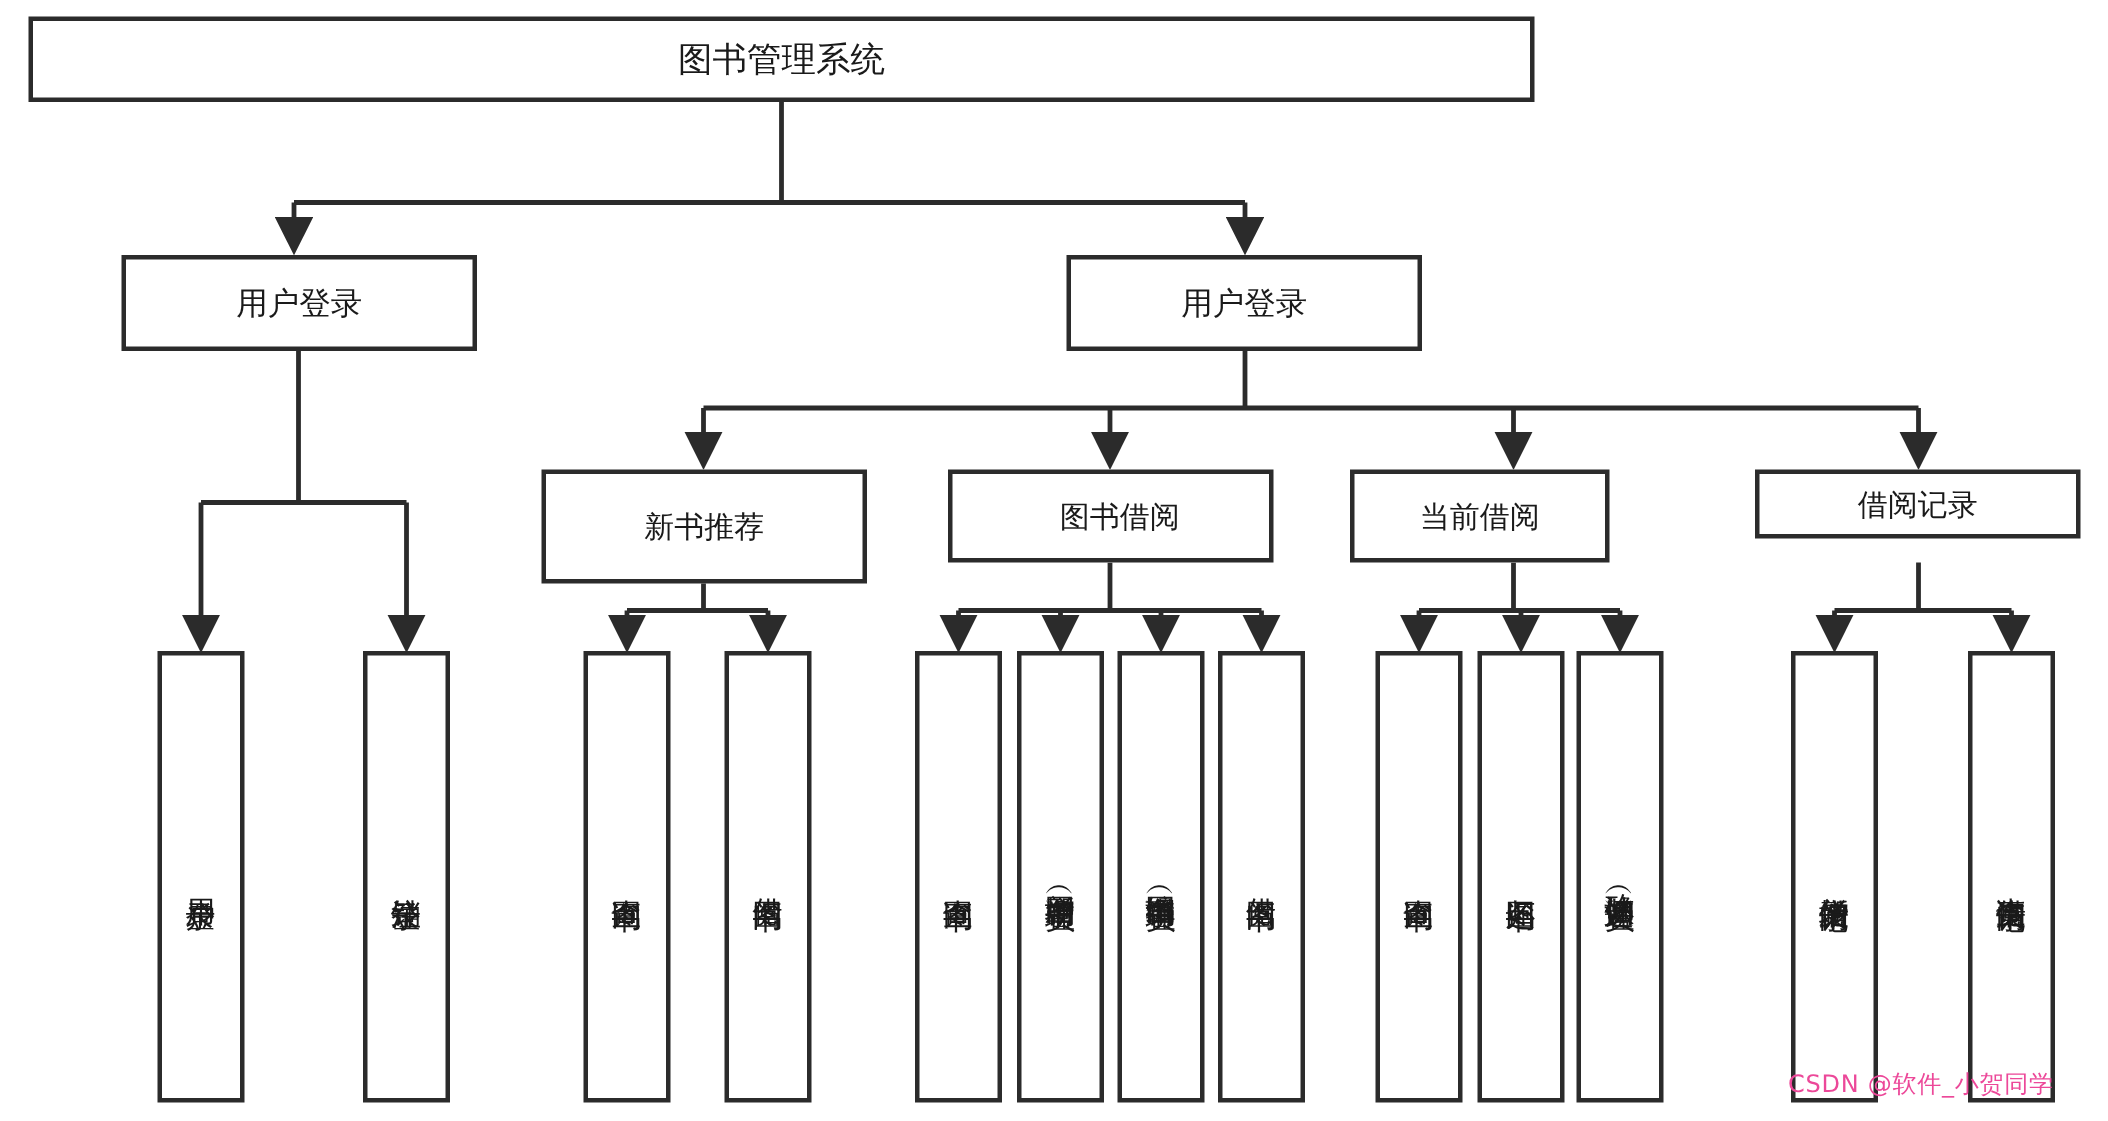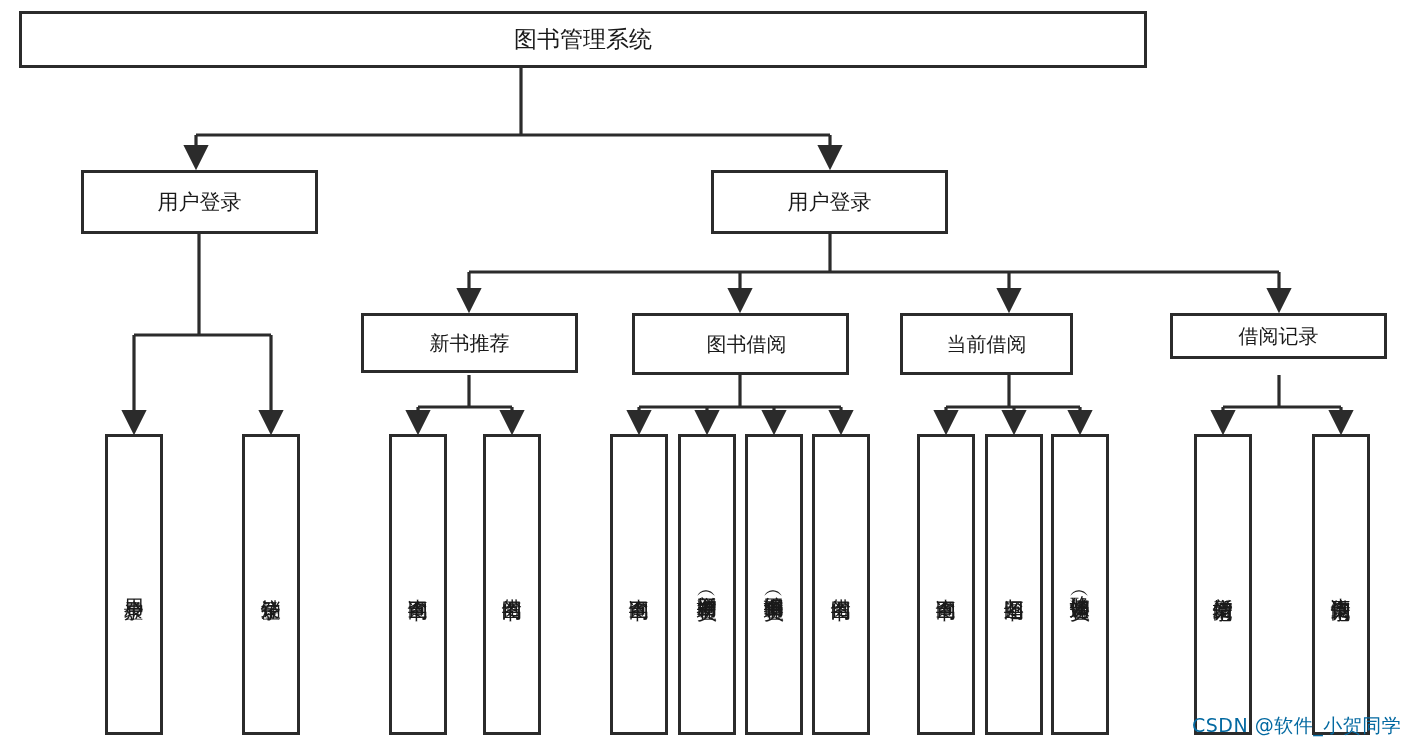--- a/index.html
+++ b/index.html
@@ -33,22 +33,22 @@
   .node.leaf .vtext{
     writing-mode:vertical-rl;
     text-orientation:upright;
     white-space:nowrap;
     display:block;
   }
   .label{display:block;}
   .watermark{
     position:absolute;
     left:1192px;top:713px;
-    font-size:19px;
-    color:#0369a1;
+    font-size:16px;
+    color:#ec4899;
     letter-spacing:0.5px;
     white-space:nowrap;
     user-select:none;
   }
 </style>
 </head>
 <body>
 
 <div id="diagram-root">
 
@@ -95,32 +95,32 @@
       <path d="M 1014 407 L 1014 431" marker-end="url(#arrow)"></path>
       <path d="M 1080 407 L 1080 431" marker-end="url(#arrow)"></path>
 
       <path d="M 1279 375 L 1279 407"></path>
       <path d="M 1223 407 L 1341 407"></path>
       <path d="M 1223 407 L 1223 431" marker-end="url(#arrow)"></path>
       <path d="M 1341 407 L 1341 431" marker-end="url(#arrow)"></path>
     </g>
   </svg>
 
-  <div class="node level0" style="left:19px;top:11px;width:1128px;height:57px;">
+  <div class="node level0" style="left:19px;top:11px;width:1004px;height:57px;">
     <span class="label">图书管理系统</span>
   </div>
 
   <div class="node level1" style="left:81px;top:170px;width:237px;height:64px;">
     <span class="label">用户登录</span>
   </div>
   <div class="node level1" style="left:711px;top:170px;width:237px;height:64px;">
     <span class="label">用户登录</span>
   </div>
 
-  <div class="node level2" style="left:361px;top:313px;width:217px;height:60px;">
+  <div class="node level2" style="left:361px;top:313px;width:217px;height:76px;">
     <span class="label">新书推荐</span>
   </div>
   <div class="node level2" style="left:632px;top:313px;width:217px;height:62px;padding-left:12px;">
     <span class="label">图书借阅</span>
   </div>
   <div class="node level2" style="left:900px;top:313px;width:173px;height:62px;">
     <span class="label">当前借阅</span>
   </div>
   <div class="node level2" style="left:1170px;top:313px;width:217px;height:46px;">
     <span class="label">借阅记录</span>

